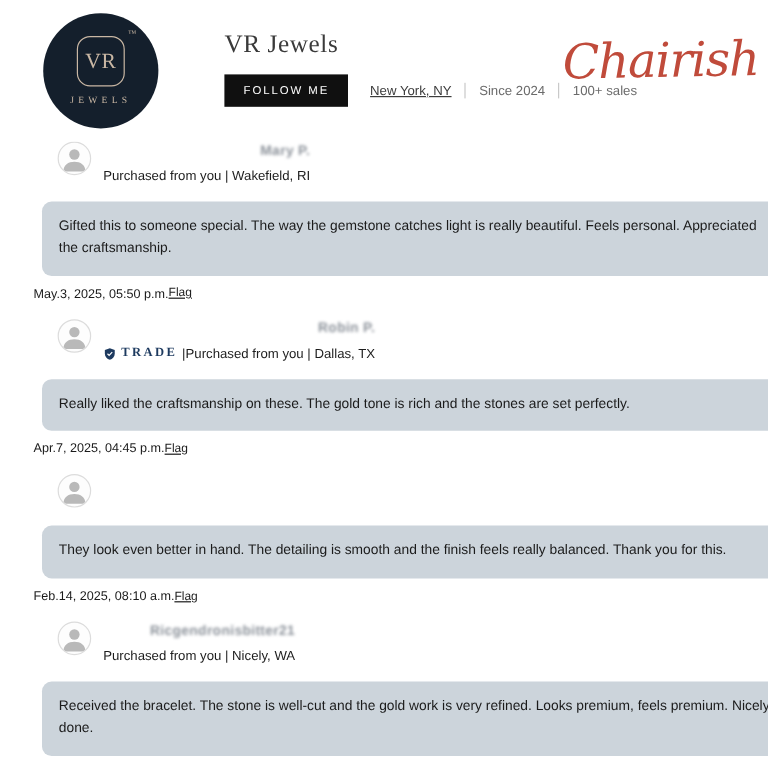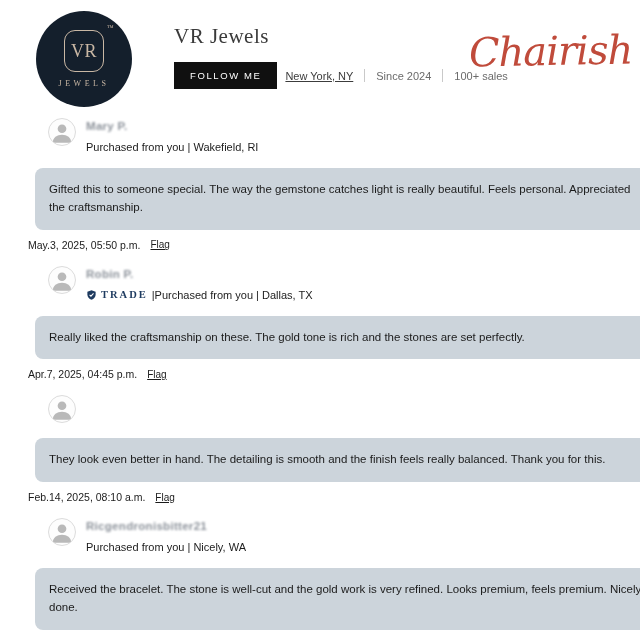--- a/index.html
+++ b/index.html
@@ -15,62 +15,62 @@
   }
   .logo-frame {
     position:relative; width:40px; height:42px;
     border:1.3px solid #c9b7a4; border-radius:11px;
     display:flex; align-items:center; justify-content:center;
     color:#c9b7a4; font-family:"Liberation Serif", serif; font-size:18px; letter-spacing:0.5px;
   }
   .logo-tm { position:absolute; top:-7px; right:-11px; font-size:7px; color:#c9b7a4; }
   .logo-word { margin-top:7px; color:#c9b7a4; font-size:8px; letter-spacing:3.5px; font-family:"Liberation Serif", serif; }
 
-  .header-main { position:absolute; left:174px; top:24px; }
+  .header-main { position:absolute; left:187px; top:24px; }
   .shop-title { font-family:"Liberation Serif", serif; font-weight:400; font-size:21px; color:#3a3a3a; letter-spacing:0.5px; }
   .header-row { display:flex; align-items:center; margin-top:13px; }
   .follow-btn {
     background:#101010; color:#fff; font-family:"Liberation Sans", sans-serif;
     font-size:9.5px; letter-spacing:1.6px; padding:8px 16px; border:none; cursor:pointer;
   }
-  .meta-line { display:flex; align-items:center; margin-left:8px; font-size:11px; color:#6b6b6b; gap:11px; white-space:nowrap; }
+  .meta-line { display:flex; align-items:center; margin-left:18px; font-size:11px; color:#6b6b6b; gap:11px; white-space:nowrap; }
   .meta-location { color:#3c3c3c; text-decoration:underline; cursor:pointer; }
   .meta-divider { width:1px; height:13px; background:#c9c9c9; }
 
   .brand-logo {
     position:absolute; right:8px; top:28px;
     font-family:"DejaVu Serif", serif; font-style:italic; font-weight:400;
     font-size:40px; color:#c04b3b; letter-spacing:-1px; transform:rotate(-1deg);
     cursor:pointer;
   }
 
   
   .reviews { padding-left:28px; width:575px; }
   .review { margin-bottom:15px; }
   .review-head { display:flex; margin-left:20px; }
   .avatar {
     width:28px; height:28px; border-radius:50%; overflow:hidden; flex:none;
     border:1px solid #dcdcdc; background:#fdfdfd;
   }
-  .review-id { margin-left:10px; padding-top:2px; }
+  .review-id { margin-left:10px; padding-top:2px;text-align:right; }
   .reviewer-name {
     font-size:11.5px; font-weight:bold; color:#8d939b;
     filter:blur(1.3px); letter-spacing:0.3px;
   }
   .review-meta { margin-top:9px; font-size:11px; color:#1c1c1c; display:flex; align-items:center; }
   .trade-row { gap:4px; }
   .trade-label { color:#1d3a5f; font-weight:bold; font-size:10.5px; letter-spacing:2px;font-family:Liberation Serif, serif; }
   .shield-icon { display:inline-flex; align-items:center; }
 
   .bubble {
     margin-left:7px; margin-top:15px; width:625px;
     background:#ccd4db; border-radius:8px;
     padding:13px 14px; font-size:11.5px; color:#1b1b1b; line-height:1.55;
   }
-  .date-row { margin-top:9px; font-size:10.5px; color:#1b1b1b; display:flex; align-items:center; gap:10px; }
+  .date-row { margin-top:9px; font-size:10.5px; color:#1b1b1b; display:flex; align-items:center; }
   .flag-link { color:#1b1b1b; text-decoration:underline; font-size:10px; cursor:pointer; }
 </style>
 </head>
 <body>
 
 <div class="header">
 
   <div class="logo-circle">
     <div class="logo-frame">
       <span>VR</span>

